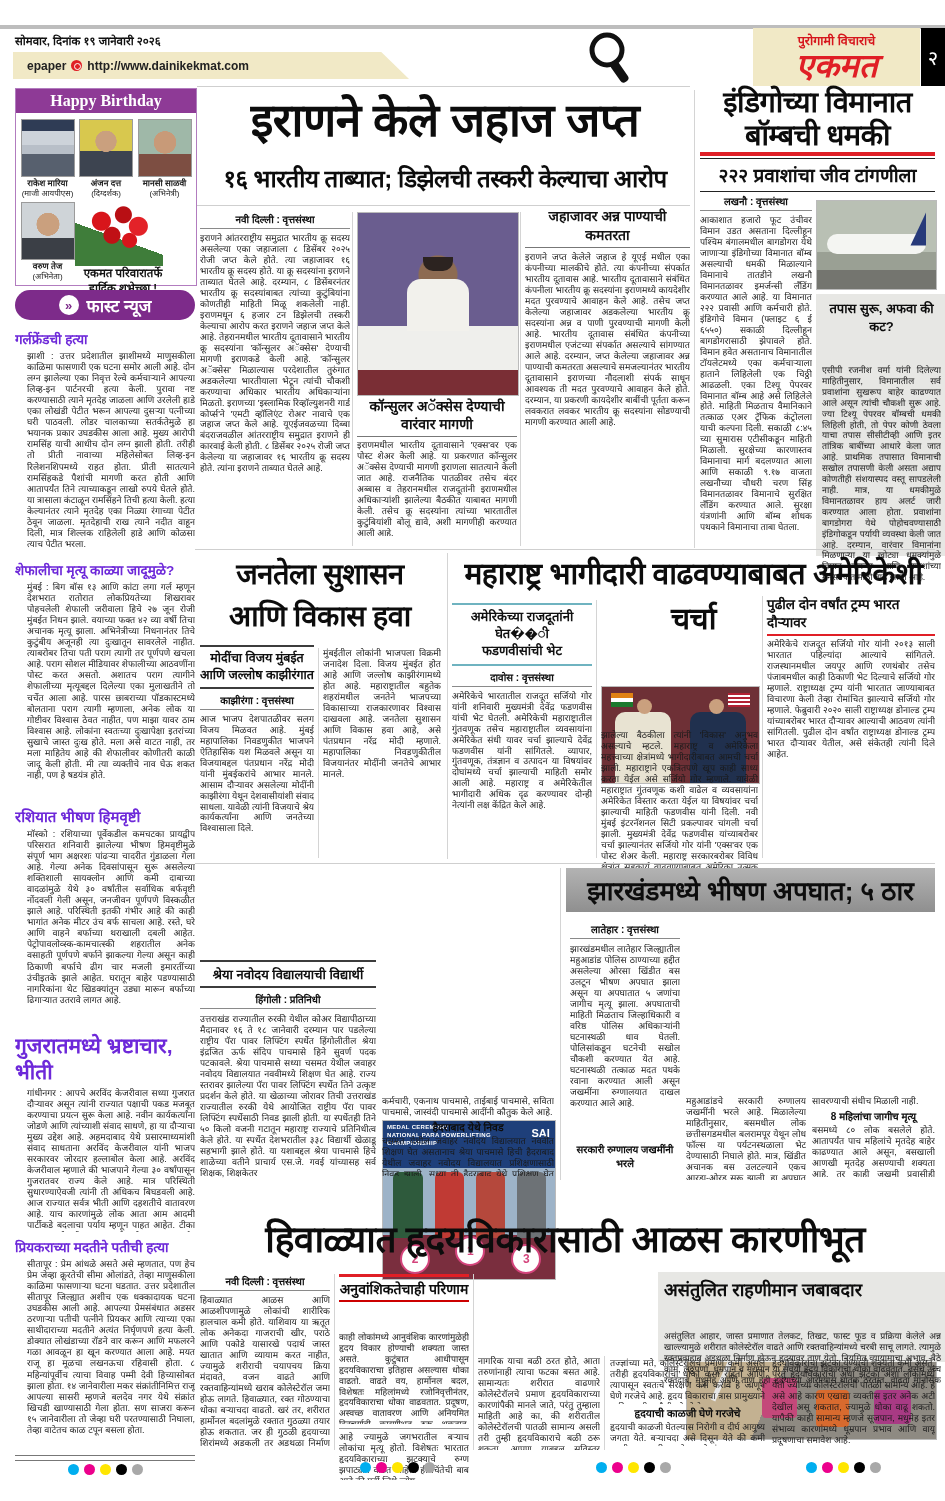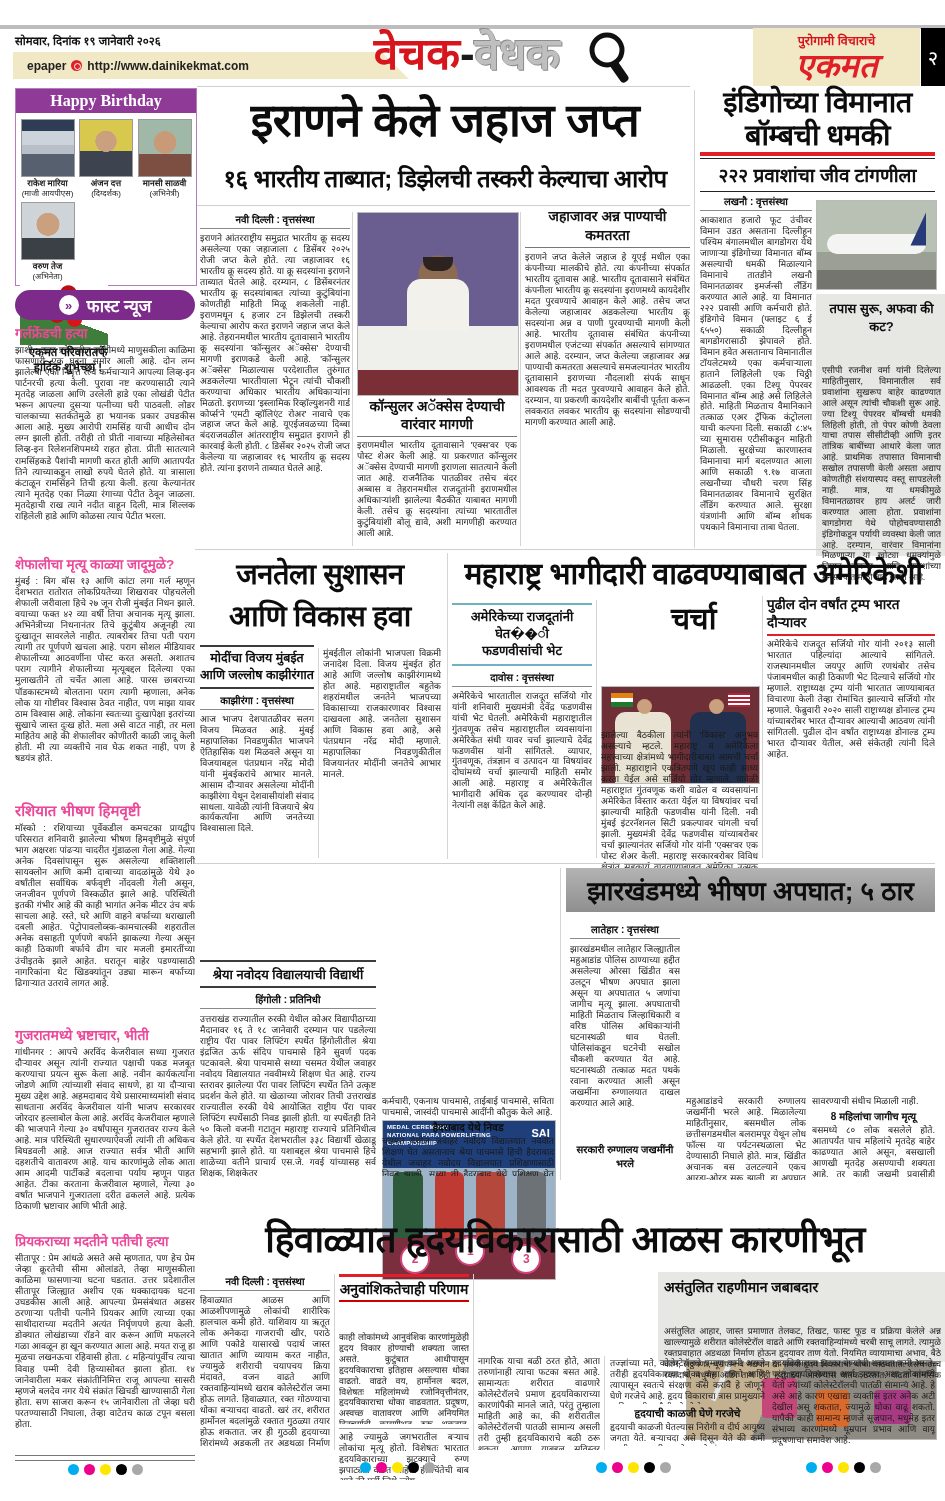--- a/index.html
+++ b/index.html
@@ -52,22 +52,22 @@
      radial-gradient(circle at 72% 38%,#e32228 0 9px,rgba(0,0,0,0) 10px),
      radial-gradient(circle at 42% 52%,#c01015 0 8px,rgba(0,0,0,0) 9px),
      radial-gradient(circle at 62% 60%,#d8151b 0 7px,rgba(0,0,0,0) 8px),
      linear-gradient(200deg,#ffffff 0 55%,#3f7d3a 55% 100%);}
   .wish{font-weight:bold;font-size:11.5px;text-align:center;color:#111;line-height:1.35;}
   
   .fast-h{background:#7d2b8a;border-radius:16px;color:#fff;font-weight:bold;font-size:17px;
           display:flex;align-items:center;justify-content:center;gap:8px;}
   .fast-ico{width:20px;height:20px;border-radius:50%;background:#fff;color:#7d2b8a;font-weight:900;
             display:flex;align-items:center;justify-content:center;font-size:13px;line-height:1;}
-  .fn-t{font-weight:900;font-size:13.5px;color:#ec4899;margin:2px 0 2px;line-height:1.25;}
-  .fn-b{font-size:9px;line-height:1.23;text-align:justify;color:#1c1c1c;}
+  .fn-t{font-weight:900;font-size:13.5px;color:#6d28d9;margin:8px 0 2px;line-height:1.25;}
+  .fn-b{font-size:9px;line-height:1.23;text-align:justify;color:#1c1c1c;margin-left:12px;}
   .fn-item{overflow:hidden;}
   
   .ph{overflow:hidden;position:relative;border:1px solid #bbb;}
   .ph-spokes{background:radial-gradient(circle at 50% 34%,#8d6b52 0 13%,rgba(0,0,0,0) 14%),
      linear-gradient(180deg,#6a5d8f 0 62%,#efefec 62% 86%,#7a2e35 86% 100%);}
   .ph-spokes:before{content:"";position:absolute;left:50%;top:36%;transform:translateX(-50%);
      width:62px;height:52px;border-radius:14px 14px 0 0;background:#f2f1ec;}
   .ph-spokes:after{content:"";position:absolute;left:50%;top:24%;transform:translateX(-50%);
      width:30px;height:14px;border-radius:0 0 10px 10px;background:#2c2320;}
   .ph-plane{background:linear-gradient(180deg,#b9c0b4 0 58%,#9aa094 58% 78%,#74756f 78% 100%);}
@@ -123,23 +123,20 @@
 
 <div class="page">
 
   <div class="abs topbar" style="left:0;top:25px;width:945px;height:4px;"></div>
   <div class="abs date" style="left:15px;top:33px;width:280px;">सोमवार, दिनांक १९ जानेवारी २०२६</div>
   <div class="abs ebar" style="left:13px;top:52px;width:382px;height:27px;text-align:right;">
     <span>epaper</span>
     <span class="linkico"></span>
     <span>http://www.dainikekmat.com</span>
   </div>
-  <div class="abs mast" style="left:50%;top:32px;transform:translateX(-53%);">
-    <span class="r">वेचक</span><span class="d">-</span><span class="g">वेधक</span>
-  </div>
   <svg class="mag" style="left:585px;top:30px;" width="52" height="56" viewBox="0 0 52 56">
     <circle cx="22" cy="20" r="15" fill="#fff" stroke="#111" stroke-width="5"></circle>
     <rect x="30" y="30" width="9" height="24" rx="4" transform="rotate(-35 34 42)" fill="#111"></rect>
   </svg>
   <div class="abs tagbox" style="left:753px;top:28px;width:167px;height:58px;">
     <div class="tagline">पुरोगामी विचाराचे</div>
     <div class="brand">एकमत</div>
   </div>
   <div class="abs pgno" style="left:921px;top:28px;width:24px;height:58px;">२</div>
 
@@ -155,21 +152,21 @@
         <div class="port p2"></div>
         <div class="bname">अंजन दत्त</div>
         <div>(दिग्दर्शक)</div>
       </div>
       <div class="bcell">
         <div class="port p3"></div>
         <div class="bname">मानसी साळवी</div>
         <div>(अभिनेत्री)</div>
       </div>
     </div>
-    <div style="display:flex;justify-content:space-between;align-items:flex-start;padding:4px 4px 0;flex-direction:column;">
+    <div style="display:flex;justify-content:flex-start;align-items:flex-start;padding:4px 4px 0;">
       <div class="bcell">
         <div class="port p4"></div>
         <div class="bname">वरुण तेज</div>
         <div>(अभिनेता)</div>
       </div>
       <div style="width:96px;">
         <div class="roses"></div>
         <div class="wish">
           <span>एकमत परिवारातर्फे</span><br>
           <span>हार्दिक शुभेच्छा !</span>
@@ -189,21 +186,21 @@
     </div>
     <div class="fn-item" style="height:245px;">
       <div class="fn-t">शेफालीचा मृत्यू काळ्या जादूमुळे?</div>
       <div class="fn-b">मुंबई : बिग बॉस १३ आणि कांटा लगा गर्ल म्हणून देशभरात रातोरात लोकप्रियतेच्या शिखरावर पोहचलेली शेफाली जरीवाला हिचे २७ जून रोजी मुंबईत निधन झाले. वयाच्या फक्त ४२ व्या वर्षी तिचा अचानक मृत्यू झाला. अभिनेत्रीच्या निधनानंतर तिचे कुटुंबीय अजूनही त्या दुःखातून सावरलेले नाहीत. त्याबरोबर तिचा पती पराग त्यागी तर पूर्णपणे खचला आहे. पराग सोशल मीडियावर शेफालीच्या आठवणींना पोस्ट करत असतो. अशातच पराग त्यागीने शेफालीच्या मृत्यूबद्दल दिलेल्या एका मुलाखतीने तो चर्चेत आला आहे. पारस छाबराच्या पॉडकास्टमध्ये बोलताना पराग त्यागी म्हणाला, अनेक लोक या गोष्टीवर विश्वास ठेवत नाहीत, पण माझा यावर ठाम विश्वास आहे. लोकांना स्वतःच्या दुःखापेक्षा इतरांच्या सुखाचे जास्त दुःख होते. मला असे वाटत नाही, तर मला माहितेय आहे की शेफालीवर कोणीतरी काळी जादू केली होती. मी त्या व्यक्तीचे नाव घेऊ शकत नाही, पण हे षडयंत्र होते.</div>
     </div>
     <div class="fn-item" style="height:225px;">
       <div class="fn-t" style="font-size:15px;">रशियात भीषण हिमवृष्टी</div>
       <div class="fn-b">मॉस्को : रशियाच्या पूर्वेकडील कमचटका प्रायद्वीप परिसरात शनिवारी झालेल्या भीषण हिमवृष्टीमुळे संपूर्ण भाग अक्षरशः पांढऱ्या चादरीत गुंडाळला गेला आहे. गेल्या अनेक दिवसांपासून सुरू असलेल्या शक्तिशाली सायक्लोन आणि कमी दाबाच्या वादळांमुळे येथे ३० वर्षांतील सर्वाधिक बर्फवृष्टी नोंदवली गेली असून, जनजीवन पूर्णपणे विस्कळीत झाले आहे. परिस्थिती इतकी गंभीर आहे की काही भागांत अनेक मीटर उंच बर्फ साचला आहे. रस्ते, घरे आणि वाहने बर्फाच्या थराखाली दबली आहेत. पेट्रोपावलोव्स्क-कामचात्स्की शहरातील अनेक वसाहती पूर्णपणे बर्फाने झाकल्या गेल्या असून काही ठिकाणी बर्फाचे ढीग चार मजली इमारतींच्या उंचीइतके झाले आहेत. घरातून बाहेर पडण्यासाठी नागरिकांना थेट खिडक्यांतून उड्या मारून बर्फाच्या ढिगाऱ्यात उतरावे लागत आहे.</div>
     </div>
     <div class="fn-item" style="height:207px;">
-      <div class="fn-t" style="font-size:14px;">गुजरातमध्ये भ्रष्टाचार, भीती</div>
+      <div class="fn-t" style="font-size:21px;">गुजरातमध्ये भ्रष्टाचार, भीती</div>
       <div class="fn-b">गांधीनगर : आपचे अरविंद केजरीवाल सध्या गुजरात दौऱ्यावर असून त्यांनी राज्यात पक्षाची पकड मजबूत करण्याचा प्रयत्न सुरू केला आहे. नवीन कार्यकर्त्यांना जोडणे आणि त्यांच्याशी संवाद साधणे, हा या दौऱ्याचा मुख्य उद्देश आहे. अहमदाबाद येथे प्रसारमाध्यमांशी संवाद साधताना अरविंद केजरीवाल यांनी भाजप सरकारवर जोरदार हल्लाबोल केला आहे. अरविंद केजरीवाल म्हणाले की भाजपाने गेल्या ३० वर्षांपासून गुजरातवर राज्य केले आहे. मात्र परिस्थिती सुधारण्याऐवजी त्यांनी ती अधिकच बिघडवली आहे. आज राज्यात सर्वत्र भीती आणि दहशतीचे वातावरण आहे. याच कारणांमुळे लोक आता आम आदमी पार्टीकडे बदलाचा पर्याय म्हणून पाहत आहेत. टीका करताना केजरीवाल म्हणाले, गेल्या ३० वर्षांत भाजपाने गुजरातला दरीत ढकलले आहे. प्रत्येक ठिकाणी भ्रष्टाचार आणि भीती आहे.</div>
     </div>
     <div class="fn-item" style="height:213px;">
       <div class="fn-t">प्रियकराच्या मदतीने पतीची हत्या</div>
       <div class="fn-b">सीतापूर : प्रेम आंधळे असते असे म्हणतात, पण हेच प्रेम जेव्हा क्रूरतेची सीमा ओलांडते, तेव्हा माणुसकीला काळिमा फासणाऱ्या घटना घडतात. उत्तर प्रदेशातील सीतापूर जिल्ह्यात अशीच एक धक्कादायक घटना उघडकीस आली आहे. आपल्या प्रेमसंबंधात अडसर ठरणाऱ्या पतीची पत्नीने प्रियकर आणि त्याच्या एका साथीदाराच्या मदतीने अत्यंत निर्घृणपणे हत्या केली. डोक्यात लोखंडाच्या रॉडने वार करून आणि मफलरने गळा आवळून हा खून करण्यात आला आहे. मयत राजू हा मूळचा लखनऊचा रहिवासी होता. ८ महिन्यांपूर्वीच त्याचा विवाह पम्मी देवी हिच्यासोबत झाला होता. १४ जानेवारीला मकर संक्रांतीनिमित्त राजू आपल्या सासरी म्हणजे बलदेव नगर येथे संक्रांत खिचडी खाण्यासाठी गेला होता. सण साजरा करून १५ जानेवारीला तो जेव्हा घरी परतण्यासाठी निघाला, तेव्हा वाटेतच काळ टपून बसला होता.</div>
     </div>
   </div>
   <div class="abs" style="left:15px;top:1455px;width:180px;height:4px;border-top:1px solid #777;border-bottom:1px solid #777;"></div>
   <div class="abs dots" style="left:68px;top:1464px;">
     <span class="dot d-c"></span>
@@ -360,21 +357,21 @@
     <div class="genbox">
       <div class="gen-t">अनुवांशिकतेचाही परिणाम</div>
       <div class="jt f88" style="height:92px;">काही लोकांमध्ये आनुवंशिक कारणांमुळेही हृदय विकार होण्याची शक्यता जास्त असते. कुटुंबात आधीपासून हृदयविकाराचा इतिहास असल्यास धोका वाढतो. वाढते वय, हार्मोनल बदल, विशेषतः महिलांमध्ये रजोनिवृत्तीनंतर, हृदयविकाराचा धोका वाढवतात. प्रदूषण, अस्वच्छ वातावरण आणि अनियमित दिनचर्याही कारणीभूत ठरू शकतात. त्यामुळे हृदय विकार टाळण्यासाठी संतुलित आहार, नियमित व्यायाम, तणावमुक्त जीवनशैली, व्यसनांपासून दूर राहणे आणि वेळोवेळी आरोग्य तपासणी करणे अत्यंत आवश्यक आहे.</div>
     </div>
     <div class="jt f9" style="height:48px;margin-top:3px;">आहे ज्यामुळे जगभरातील बऱ्याच लोकांचा मृत्यू होतो. विशेषतः भारतात हृदयविकाराच्या झटक्याचे रुग्ण झपाट्याने वाढत आहेत. ही चिंतेची बाब आहे की पूर्वी जिथे ज्येष्ठ</div>
   </div>
   <div class="abs vsep" style="left:473px;top:1274px;height:176px;"></div>
 
   <div class="abs jt f9" style="left:478px;top:1356px;width:122px;height:94px;">नागरिक याचा बळी ठरत होते, आता तरुणांनाही त्याचा फटका बसत आहे. सामान्यतः शरीरात वाढणारे कोलेस्टेरॉलचे प्रमाण हृदयविकाराच्या कारणांपैकी मानले जाते, परंतु तुम्हाला माहिती आहे का, की शरीरातील कोलेस्टेरॉलची पातळी सामान्य असली तरी तुम्ही हृदयविकाराचे बळी ठरू शकता. आपण याबद्दल सविस्तर जाणून घेऊ या.</div>
   <div class="abs graybox" style="left:658px;top:1272px;width:277px;height:80px;">
-    <div class="gb-t" style="text-align:left;font-size:14px;">असंतुलित राहणीमान जबाबदार</div>
+    <div class="gb-t" style="text-align:left;font-size:18px;">असंतुलित राहणीमान जबाबदार</div>
     <div class="jt f88" style="height:56px;">असंतुलित आहार, जास्त प्रमाणात तेलकट, तिखट, फास्ट फूड व प्रक्रिया केलेले अन्न खाल्ल्यामुळे शरीरात कोलेस्टेरॉल वाढते आणि रक्तवाहिन्यांमध्ये चरबी साचू लागते. त्यामुळे रक्तप्रवाहात अडथळा निर्माण होऊन हृदयावर ताण येतो. नियमित व्यायामाचा अभाव, बैठे काम, लठ्ठपणा, धूम्रपान व मद्यपान या सवयी हृदय विकारांचा धोका वाढवतात. तसेच उच्च रक्तदाब, मधुमेह आणि ताण हेही हृदयाच्या आरोग्यास घातक ठरतात. वाढता मानसिक ताण, राग, चिंता आणि अपुरी झोप यांचा थेट परिणाम हृदयाच्या कार्यक्षमतेवर होतो.</div>
   </div>
   <div class="abs vsep" style="left:604px;top:1356px;height:94px;"></div>
   <div class="abs" style="left:610px;top:1358px;width:155px;height:92px;">
     <div class="jt f9" style="height:46px;">तज्ज्ञांच्या मते, कोलेस्टेरॉलचे प्रमाण कमी असले तरीही हृदयविकाराचा धोका कसा राहतो आणि त्यापासून स्वतःचे संरक्षण कसे करावे हे जाणून घेणे गरजेचे आहे. हृदय विकाराचा त्रास प्रामुख्याने चुकीच्या जीवनशैलीमुळे होतो.</div>
     <div class="inhead">हृदयाची काळजी घेणे गरजेचे</div>
     <div class="jt f9" style="height:24px;">हृदयाची काळजी घेतल्यास निरोगी व दीर्घ आयुष्य जगता येते. बऱ्याचदा असे दिसून येते की कमी एलडीएल पातळी असलेल्या लोकांना</div>
   </div>
   <div class="abs jt f9" style="left:772px;top:1358px;width:163px;height:92px;">हृदयविकाराचा झटका येण्याची शक्यता कमी असते, परंतु हृदयविकाराचा अर्धा झटका अशा लोकांमध्ये येतो ज्यांच्या कोलेस्टेरॉलची पातळी सामान्य आहे. हे असे आहे कारण एखाद्या व्यक्तीस इतर अनेक अटी देखील असू शकतात, ज्यामुळे धोका वाढू शकतो. यापैकी काही सामान्य म्हणजे सूजपान, मधुमेह इतर संभाव्य कारणांमध्ये धूम्रपान प्रभाव आणि वायू प्रदूषणाचा समावेश आहे.</div>
 

